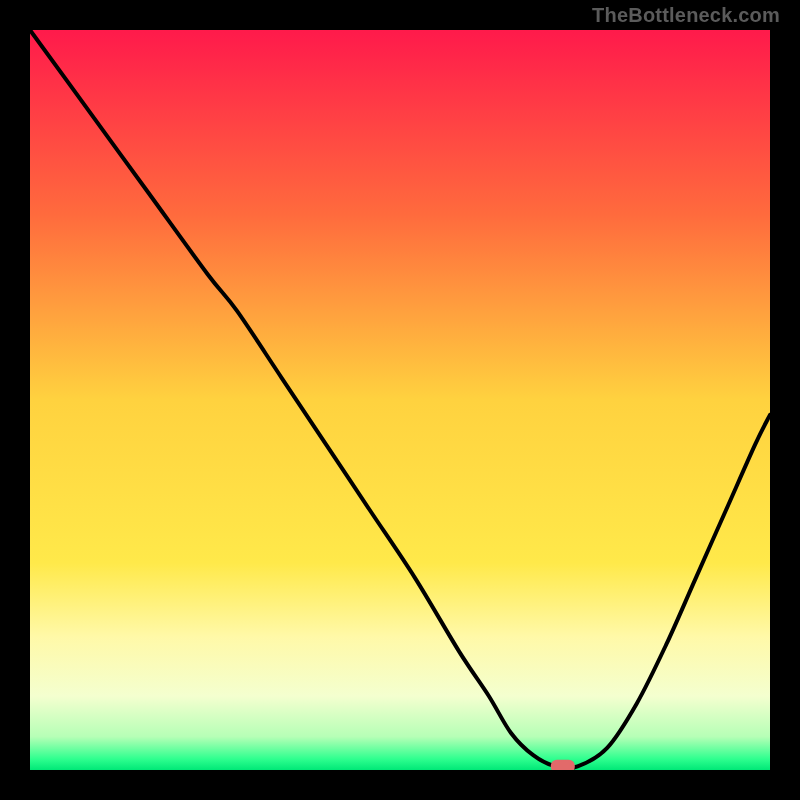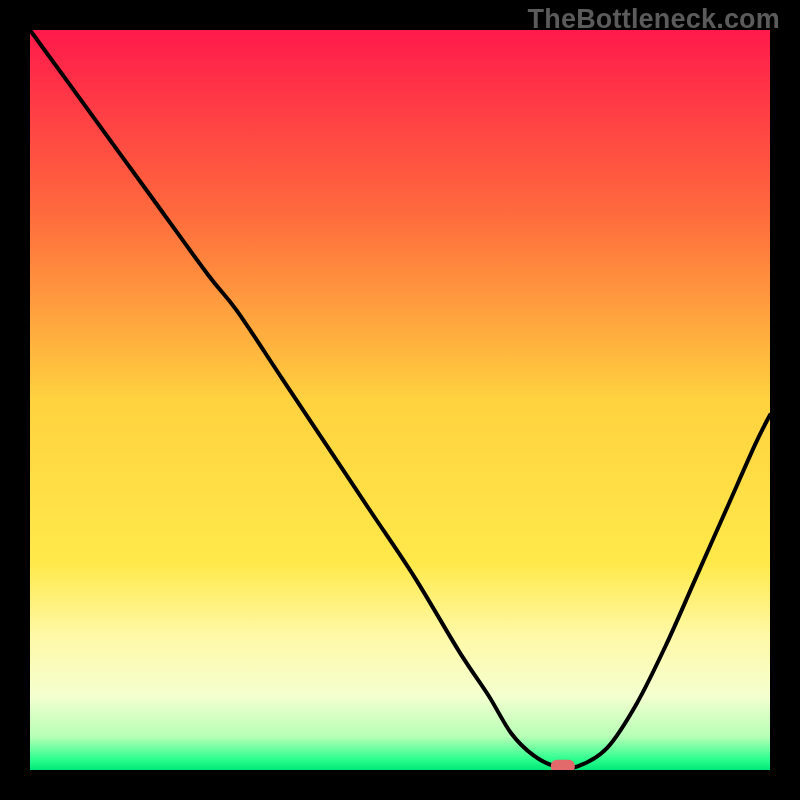--- a/index.html
+++ b/index.html
@@ -14,21 +14,21 @@
   .frame {
     position: relative;
     width: 800px;
     height: 800px;
     background: #000;
   }
   .watermark {
     position: absolute;
     top: 4px;
     right: 20px;
-    font-size: 27px;
+    font-size: 20px;
     font-weight: 600;
     color: #5b5b5b;
     letter-spacing: 0.2px;
     z-index: 5;
   }
   svg.plot {
     position: absolute;
     top: 30px;
     left: 30px;
     width: 740px;

